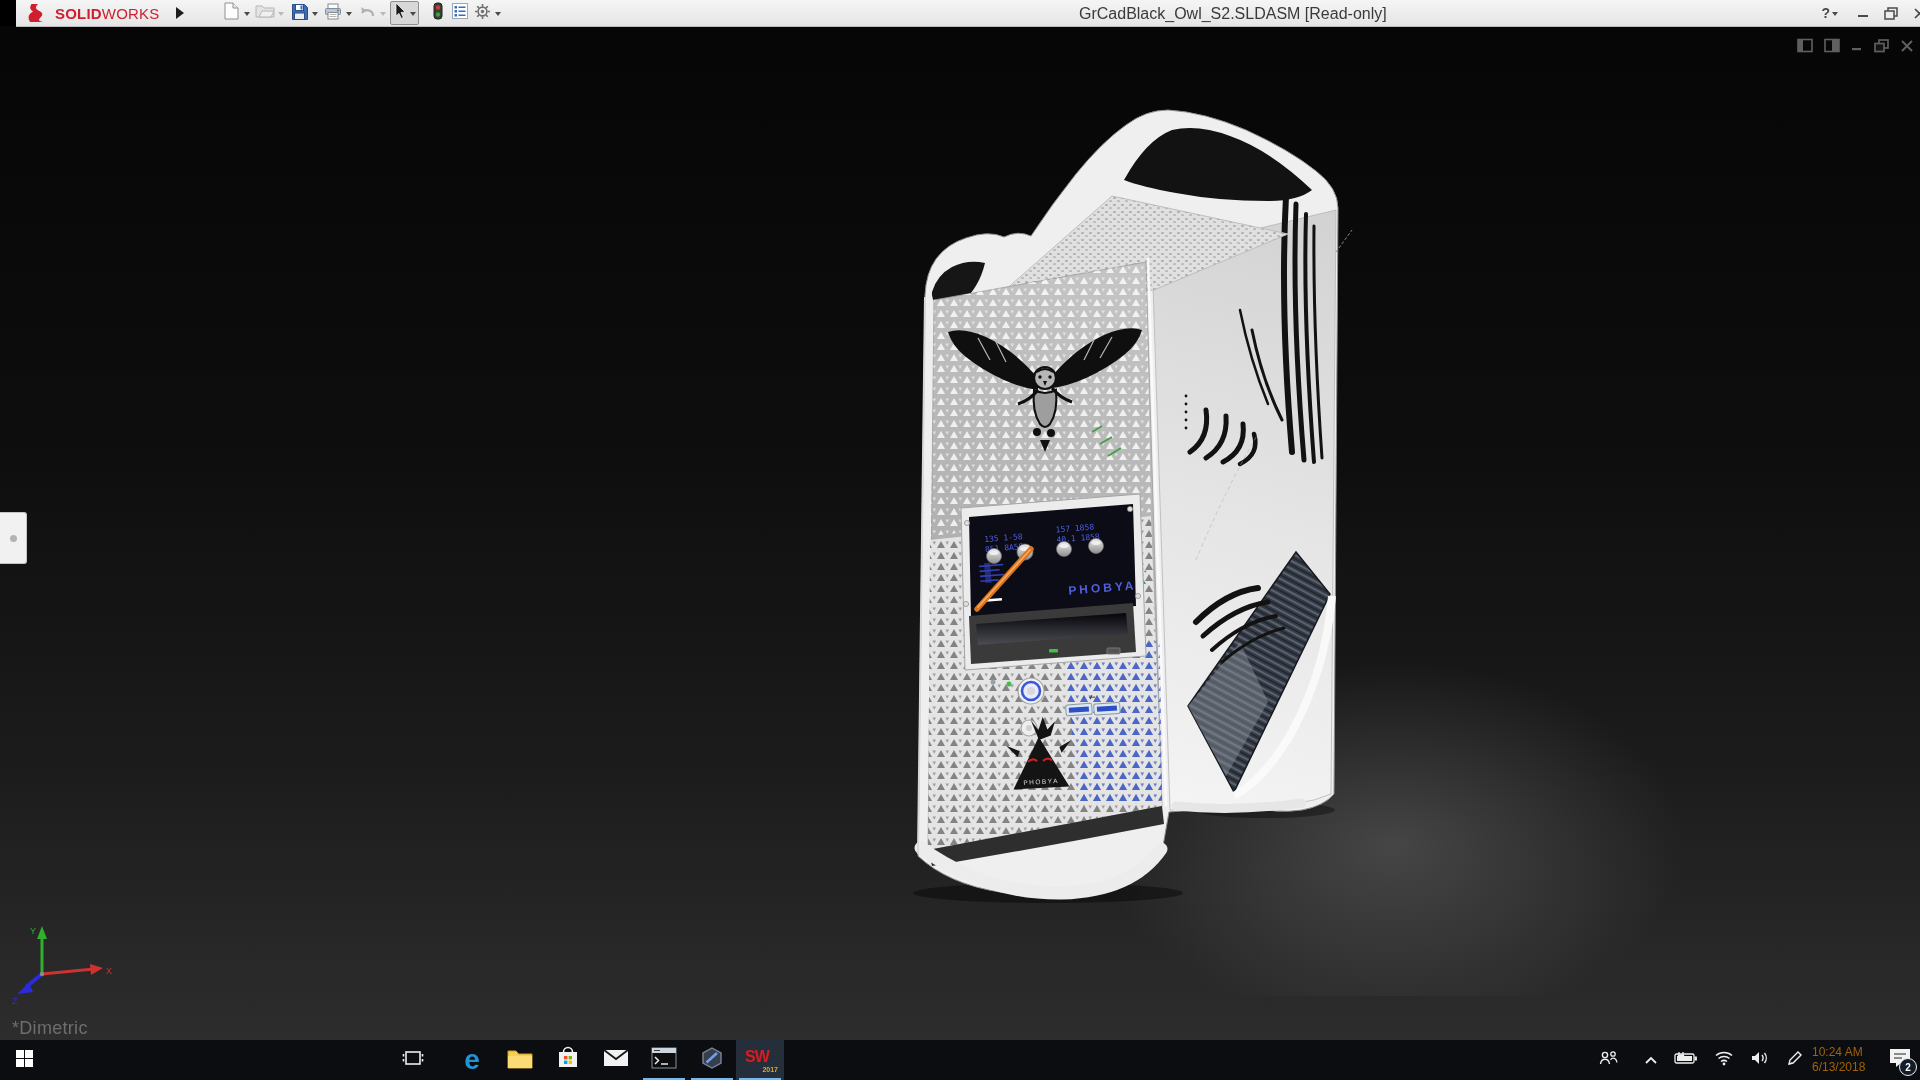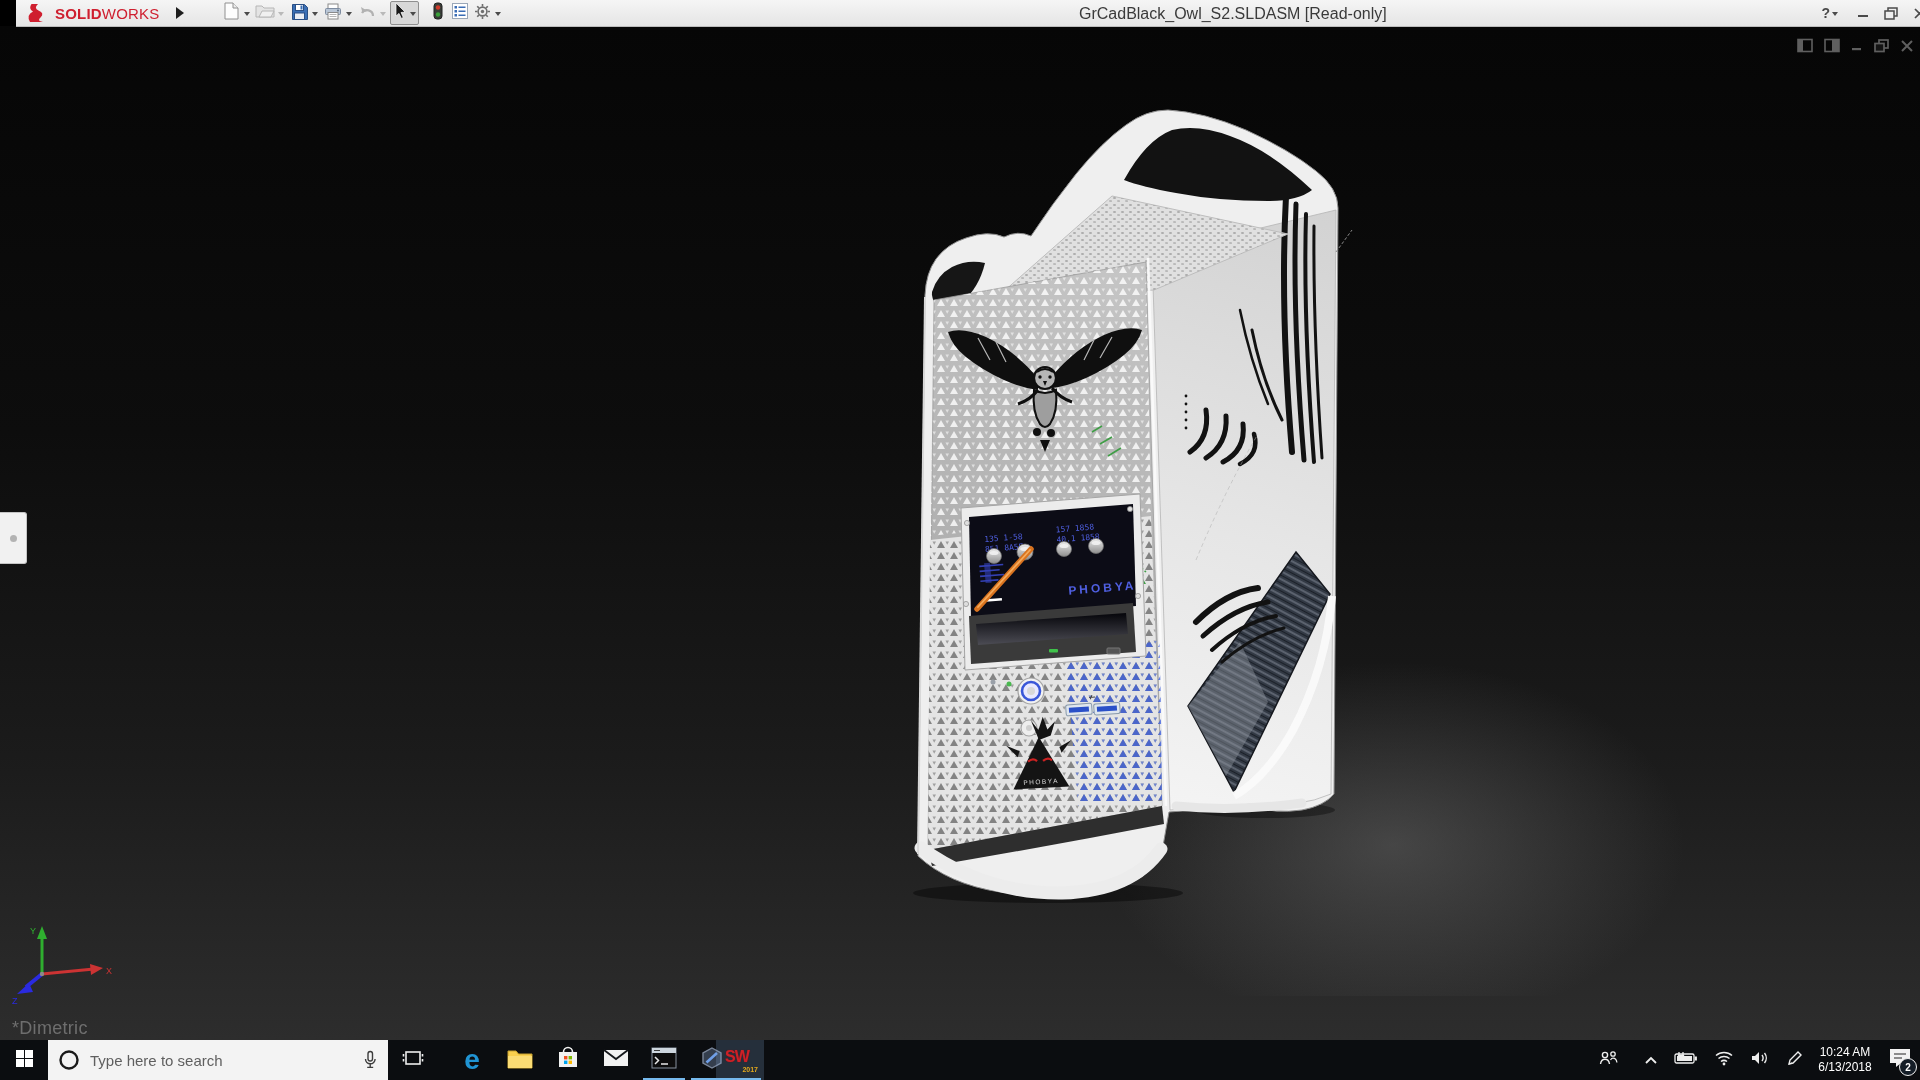--- a/index.html
+++ b/index.html
@@ -45,32 +45,32 @@
   .tb-start{left:0;width:48px}
   .tb-search{left:48px;width:340px;background:#f3f3f3;display:flex;align-items:center;justify-content:flex-start}
   .tb-search input{border:none;background:transparent;outline:none;font-size:15px;color:#444;width:225px;
     font-family:"Liberation Sans",sans-serif}
   .tb-search input::placeholder{color:#5f5f5f;opacity:1}
   .cortana{margin:0 8px 0 10px;display:flex}
   .mic{margin-left:auto;margin-right:10px;display:flex}
   .tb-task{left:390px;width:46px}
   .app{width:48px}
   .a-edge{left:448px}.a-folder{left:496px}.a-store{left:544px}.a-mail{left:592px}
-  .a-cmd{left:640px}.a-hex{left:688px}.a-sw{left:716px;background:rgba(130,170,215,.22)}
+  .a-cmd{left:640px}.a-hex{left:688px}.a-sw{left:736px;background:rgba(130,170,215,.22)}
   .underline{position:absolute;bottom:0;left:3px;width:42px;height:2px;background:#76b9ed}
   .edge-e{font-size:28px;font-weight:700;color:#2094d4;line-height:28px}
   .sw-ico{position:relative;width:30px;height:26px}
   .sw-txt{font-size:16px;font-weight:800;color:#cc2127;letter-spacing:-1px;line-height:20px;
     text-shadow:0 0 1px #7a0f16}
   .sw-year{position:absolute;right:-3px;bottom:0;font-size:7px;font-weight:700;color:#e3a81c}
   .tray{position:absolute;top:0;height:40px;display:flex;align-items:center;justify-content:center}
   .t-people{left:1592px;width:34px}.t-chev{left:1638px;width:26px}.t-batt{left:1668px;width:36px}
   .t-wifi{left:1708px;width:32px}.t-vol{left:1744px;width:32px}.t-pen{left:1780px;width:30px}
   .t-clock{left:1812px;width:66px;flex-direction:column;line-height:15px}
-  .t-clock div{font-size:12px;color:#ffffff;width:100%;text-align:center}
+  .t-clock div{font-size:12px;color:#a16207;width:100%;text-align:left}
   .t-notif{left:1880px;width:40px;position:absolute}
   .badge{position:absolute;right:3px;bottom:4px;width:16px;height:16px;border-radius:50%;
     background:#141d27;border:1.5px solid #f0f0f0;color:#fff;font-size:10px;font-weight:700;
     display:flex;align-items:center;justify-content:center}
 </style>
 </head>
 <body>
 
 <div class="titlebar">
   <div class="brand">
@@ -460,34 +460,20 @@
 <div class="taskbar">
   <div class="tb-btn tb-start">
     <span><svg width="17" height="17" viewBox="0 0 17 17">
           <rect width="8" height="8" fill="#fff"></rect>
           <rect x="9" width="8" height="8" fill="#fff"></rect>
           <rect y="9" width="8" height="8" fill="#fff"></rect>
           <rect x="9" y="9" width="8" height="8" fill="#fff"></rect>
         </svg></span>
   </div>
 
-  <div class="tb-btn tb-search">
-    <span class="cortana">
-        <svg width="22" height="22" viewBox="0 0 22 22">
-          <circle cx="11" cy="11" r="8.5" fill="none" stroke="#1a1a1a" stroke-width="2.4"></circle>
-        </svg>
-      </span>
-    <input type="text" placeholder="Type here to search" style="">
-    <span class="mic">
-        <svg width="16" height="20" viewBox="0 0 16 20">
-          <rect x="6" y="1.5" width="4.5" height="9.5" rx="2.2" fill="none" stroke="#3c3c3c" stroke-width="1.4"></rect>
-          <path d="M3.5 9a4.8 4.8 0 0 0 9.6 0M8.2 14v3.2M5.2 17.4h6" fill="none" stroke="#3c3c3c" stroke-width="1.4"></path>
-        </svg>
-      </span>
-  </div>
 
   <div class="tb-btn tb-task">
     <span><svg width="22" height="18" viewBox="0 0 22 18">
           <rect x="4" y="3" width="14" height="12" fill="none" stroke="#eee" stroke-width="1.6"></rect>
           <path d="M1.5 5v8M20.5 5v8" stroke="#eee" stroke-width="1.6" stroke-dasharray="2.5 2.5"></path>
         </svg></span>
   </div>
 
   <div class="tb-btn app a-edge">
     <span class="edge-e">e</span>

